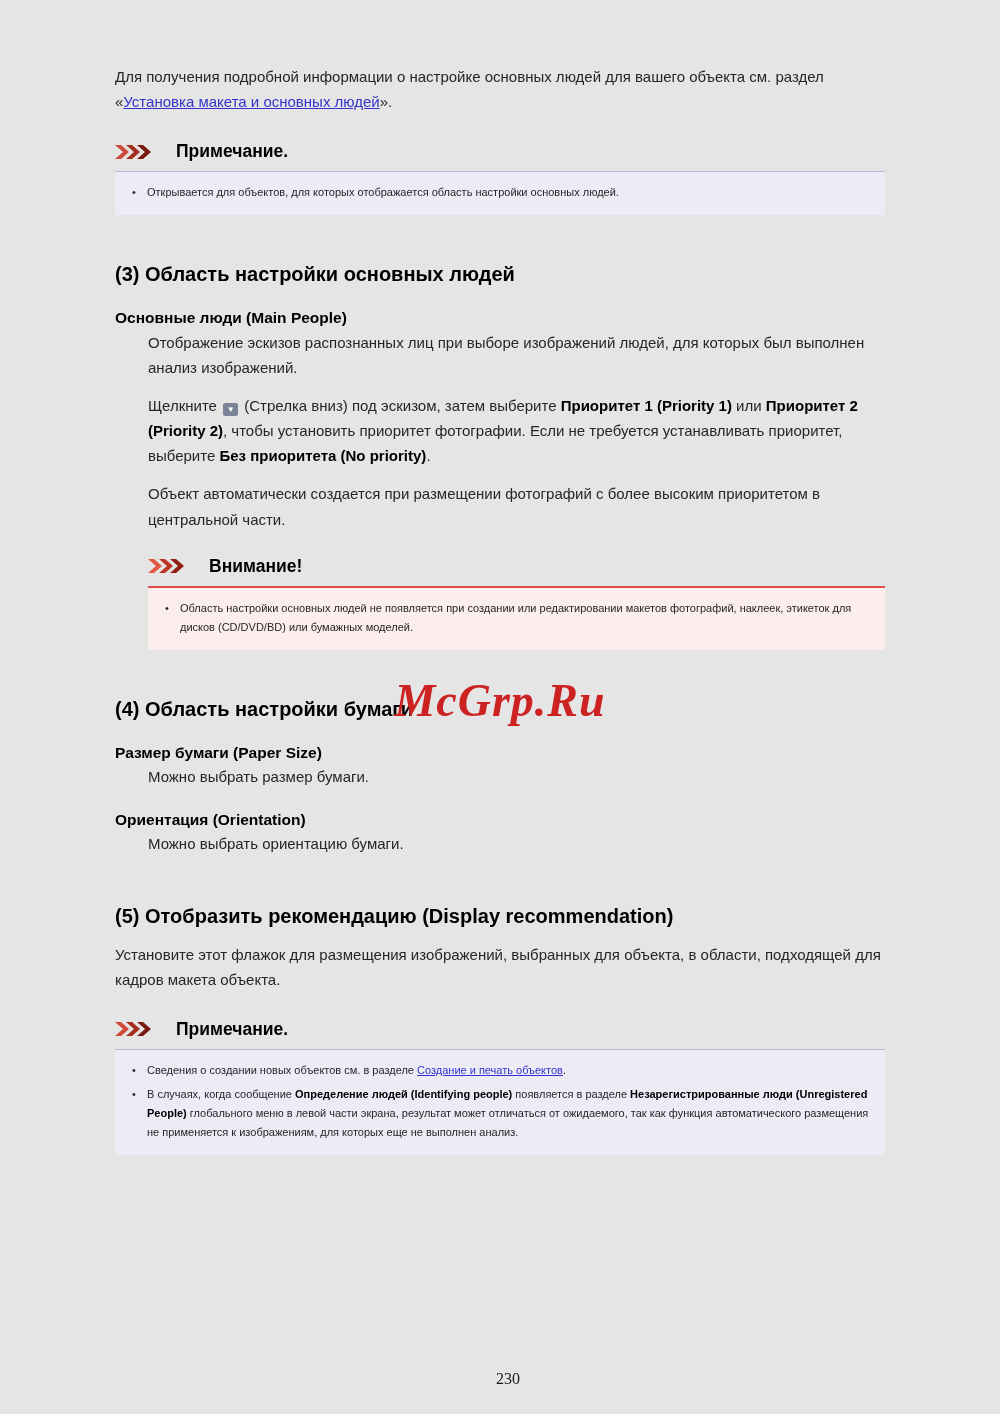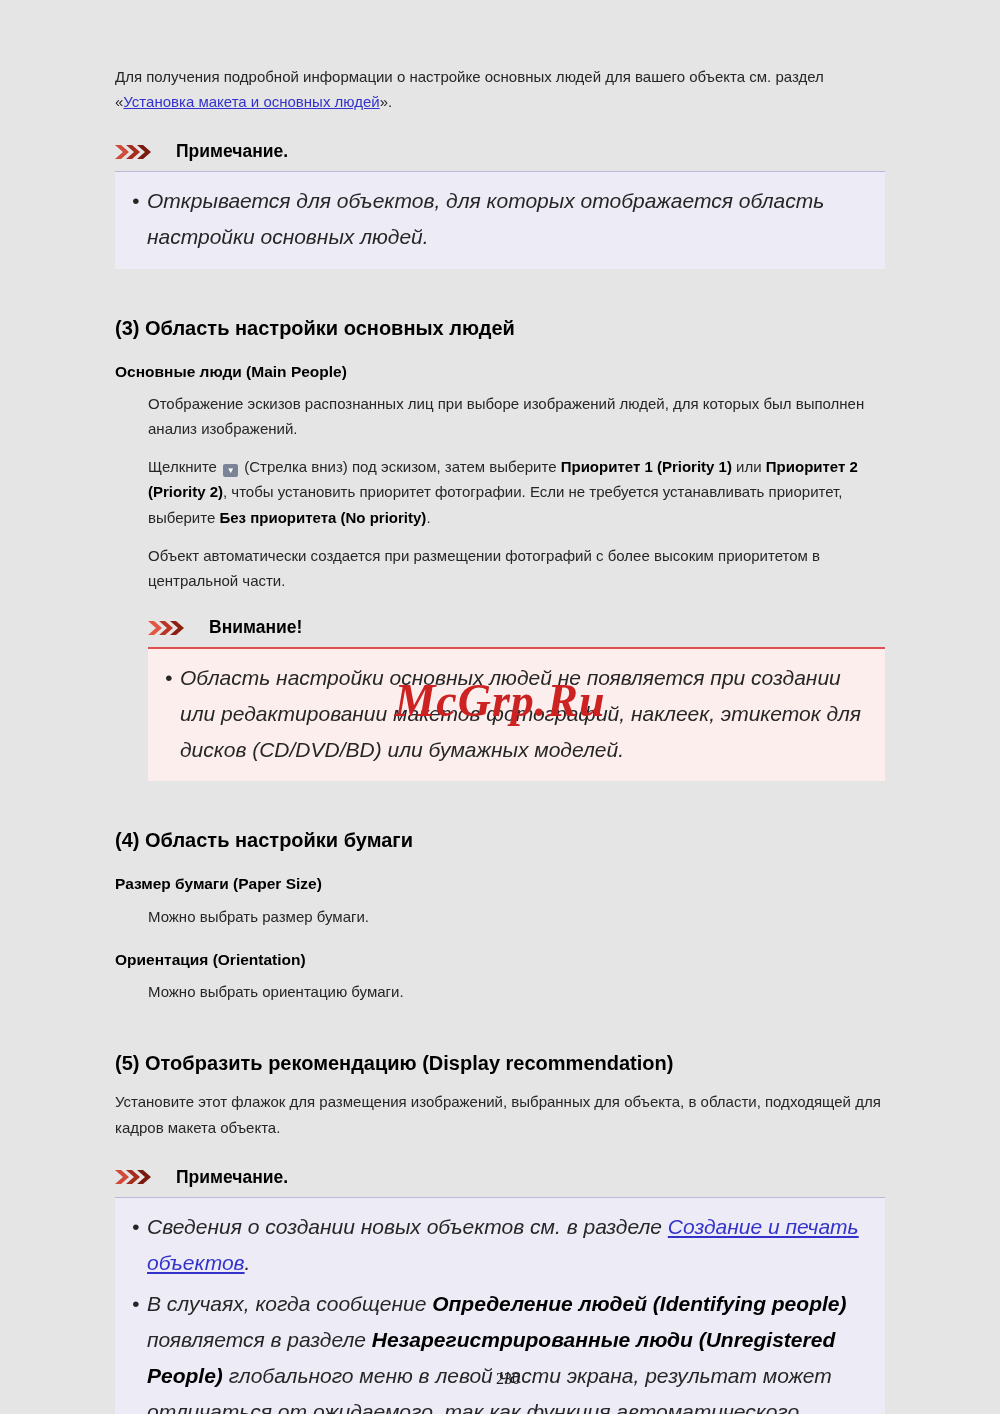--- a/index.html
+++ b/index.html
@@ -5,30 +5,30 @@
   html,body{margin:0;padding:0;background:#ffffff;}
   body{font-family:"Liberation Sans","DejaVu Sans",sans-serif;color:#262626;}
   .page{position:relative;width:1000px;height:1414px;margin:0 auto;background:#e5e5e5;
         box-sizing:border-box;padding:64px 115px 0 115px;overflow:hidden;}
   .body-text{font-size:15px;line-height:1.68;margin:0;}
   .indent{margin-left:33px;}
   .mt-para{margin-top:13px;}
   a.doclink{color:var(--link,#3333cc);text-decoration:underline;cursor:pointer;}
   .section-heading{font-size:20px;font-weight:bold;color:#000;margin:46px 0 0 0;line-height:1.3;}
   .term{font-size:15.5px;font-weight:bold;color:#000;margin-top:19px;line-height:1.5;}
-  .term + .body-text{margin-top:8px;}
+  .term + .body-text{margin-top:0;}
   .callout{margin-top:27px;}
   .callout-head{display:flex;align-items:center;gap:24px;}
   .callout-title{font-size:17.5px;font-weight:bold;color:#000;}
   .chev{display:block;flex:0 0 auto;}
   .box{margin-top:9px;padding:11px 15px 13px 15px;}
   .note-box{background:var(--note-bg,#ecebf6);border-top:1px solid var(--note-border,#b9b9d9);}
   .imp-box{background:var(--imp-bg,#fdeeee);border-top:2px solid var(--imp-border,#e05050);}
   .callout-list{list-style:none;margin:0;padding:0;}
-  .callout-list li{position:relative;font-size:21px;line-height:1.72;padding-left:17px;font-style:italic;}
+  .callout-list li{position:relative;font-size:11px;line-height:1.72;padding-left:17px;}
   .callout-list li + li{margin-top:5px;}
   .callout-list li::before{content:"•";position:absolute;left:2px;color:#262626;}
   .indented-callout{margin-left:33px;margin-top:24px;}
   .inline-icon{display:inline-block;width:15px;height:13px;background:#7b8496;color:#fff;
                font-size:8px;line-height:13px;text-align:center;border-radius:2px;
                vertical-align:-1px;margin:0 2px;}
   .watermark{position:absolute;left:0;right:0;top:674px;text-align:center;
              font-family:"Liberation Serif","DejaVu Serif",serif;font-style:italic;font-weight:bold;
              font-size:46px;color:var(--watermark,#cc2222);pointer-events:none;letter-spacing:1px;}
   .page-number{position:absolute;left:16px;right:0;bottom:26px;text-align:center;

